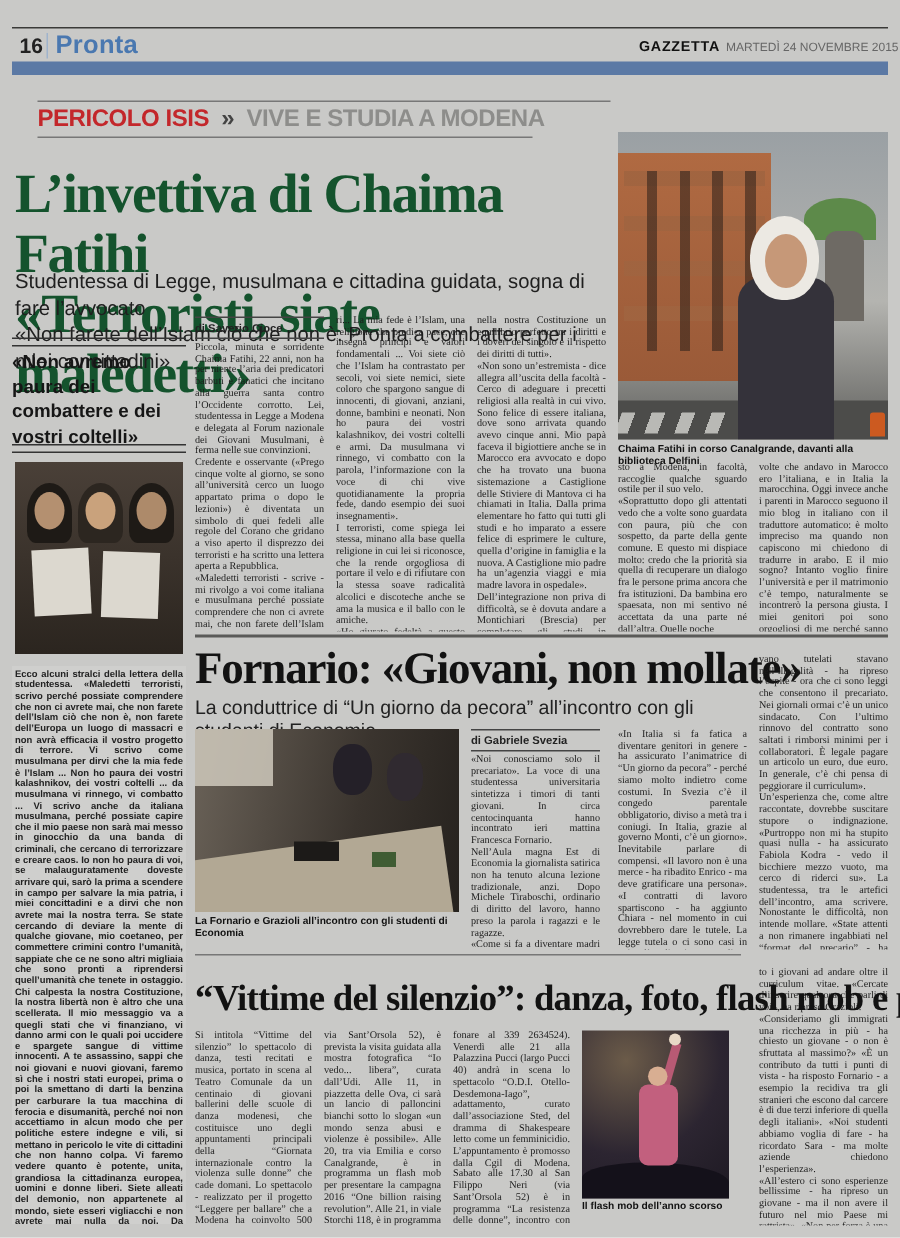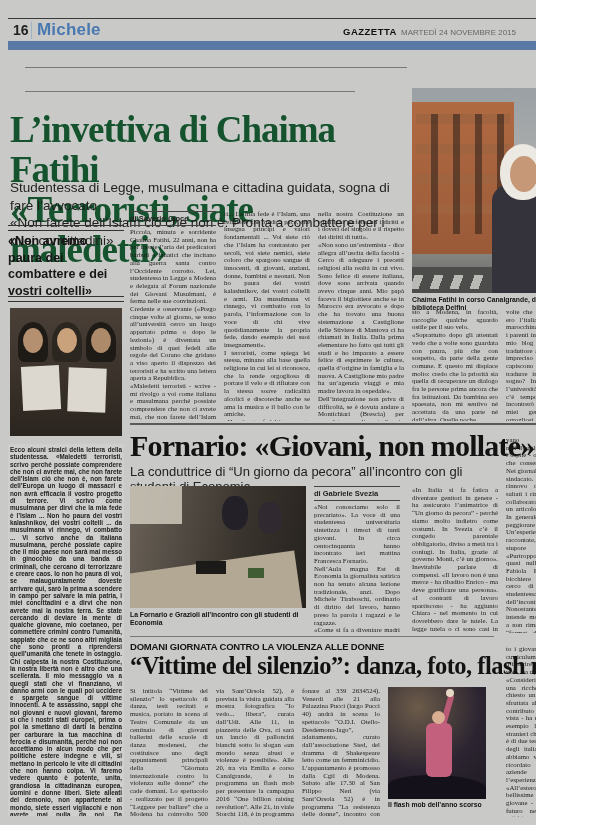--- a/index.html
+++ b/index.html
@@ -1,25 +1,25 @@
 <!DOCTYPE html>
 <html><head>
 <meta charset="utf-8">
 <style>
   html,body{margin:0;padding:0;}
-  #page{position:relative;width:536px;height:825px;background:#c9c9c7;overflow:hidden;
+  #page{position:relative;width:600px;height:825px;background:#c9c9c7;overflow:hidden;
         font-family:"Liberation Sans",sans-serif;color:#1a1a1a;}
   .abs{position:absolute;}
   .rule{position:absolute;background:#3a3a38;height:1px;}
   
   .top-rule{left:8px;width:584px;top:18px;}
   .hdr-num{left:13px;top:22px;font-size:14px;font-weight:bold;color:#222;}
   .hdr-sep{left:31px;top:22px;width:1px;height:17px;background:#9fb3cc;}
   .hdr-section{left:37px;top:20px;font-size:17px;font-weight:bold;color:#4a78b0;letter-spacing:.2px;}
-  .hdr-right{right:20px;top:26px;font-size:8px;color:#666;}
+  .hdr-right{right:1px;top:26px;font-size:8px;color:#666;}
   .hdr-right b{color:#111;font-size:9.5px;letter-spacing:.5px;margin-right:4px;}
   .blue-bar{left:8px;width:584px;top:41px;height:9px;background:#5b79a5;}
   
   .rule-a{left:25px;width:382px;top:67px;background:#777;}
   .kicker{left:25px;top:71px;font-size:16px;font-weight:bold;letter-spacing:-.3px;white-space:nowrap;}
   .kicker .red{color:#c3272b;}
   .kicker .chev{color:#444;margin:0 4px;}
   .kicker .sub{color:#8d8d8b;font-weight:bold;}
   .rule-b{left:25px;width:330px;top:91px;background:#777;}
   .headline{left:10px;top:110px;width:400px;font-family:"Liberation Serif",serif;font-weight:bold;
@@ -86,27 +86,32 @@
   .bm-face{position:absolute;left:44px;top:24px;width:13px;height:13px;background:#d8ae92;border-radius:50%;}
 </style>
 </head>
 <body>
 
 <div id="page">
 
   <div class="rule top-rule"></div>
   <div class="abs hdr-num">16</div>
   <div class="abs hdr-sep"></div>
-  <div class="abs hdr-section">Michele</div>
+  <div class="abs hdr-section">Pronta</div>
   <div class="abs hdr-right">
     <b>GAZZETTA</b><span>MARTEDÌ 24 NOVEMBRE 2015</span>
   </div>
   <div class="abs blue-bar"></div>
 
   <div class="rule rule-a"></div>
+  <div class="abs kicker">
+    <span class="red">PERICOLO ISIS</span>
+    <span class="chev">»</span>
+    <span class="sub">VIVE E STUDIA A MODENA</span>
+  </div>
   <div class="rule rule-b"></div>
   <h1 class="abs headline" style="margin:0;">L’invettiva di Chaima Fatihi
 «Terroristi, siate maledetti»</h1>
   <div class="abs standfirst">Studentessa di Legge, musulmana e cittadina guidata, sogna di fare l’avvocato
 «Non farete dell’Islam ciò che non è. Pronta a combattere per i miei concittadini»</div>
 
   <div class="photo ph-chaima">
     <div class="ch-building"></div>
     <div class="ch-windows"></div>
     <div class="ch-road"></div>
@@ -169,21 +174,20 @@
 «Come si fa a diventare madri - ha chiesto una studentessa - se nei colloqui non ci assumono se vogliamo avere un figlio?»</div>
   <div class="col" style="left:412px;top:486px;height:147px;">«In Italia si fa fatica a diventare genitori in genere - ha assicurato l’animatrice di “Un giorno da pecora” - perché siamo molto indietro come costumi. In Svezia c’è il congedo parentale obbligatorio, diviso a metà tra i coniugi. In Italia, grazie al governo Monti, c’è un giorno». Inevitabile parlare di compensi. «Il lavoro non è una merce - ha ribadito Enrico - ma deve gratificare una persona». «I contratti di lavoro spartiscono - ha aggiunto Chiara - nel momento in cui dovrebbero dare le tutele. La legge tutela o ci sono casi in cui l’applicazione realizza un’ingiustizia?»
 «Prima i lavori che non era-</div>
   <div class="col" style="left:506px;top:436px;height:197px;">vano tutelati stavano nell’illegalità - ha ripreso l’ospite - ora che ci sono leggi che consentono il precariato. Nei giornali ormai c’è un unico sindacato. Con l’ultimo rinnovo del contratto sono saltati i rimborsi minimi per i collaboratori. È legale pagare un articolo un euro, due euro. In generale, c’è chi pensa di peggiorare il curriculum».
 Un’esperienza che, come altre raccontate, dovrebbe suscitare stupore o indignazione. «Purtroppo non mi ha stupito quasi nulla - ha assicurato Fabiola Kodra - vedo il bicchiere mezzo vuoto, ma cerco di riderci su». La studentessa, tra le artefici dell’incontro, ama scrivere. Nonostante le difficoltà, non intende mollare. «State attenti a non rimanere ingabbiati nel “format del precario” - ha avvertito Enrico Grazioli - e a non perdere il coraggio d’inventare qualcosa su voi stessi». Riconosciute le difficoltà del settore, il direttore della Gazzetta di Modena ha invita-</div>
   <div class="col" style="left:506px;top:645px;height:172px;">to i giovani ad andare oltre il curriculum vitae. «Cercate d’inserire qualcosa che parli di voi», ha ripreso Grazioli.
 «Consideriamo gli immigrati una ricchezza in più - ha chiesto un giovane - o non è sfruttata al massimo?» «È un contributo da tutti i punti di vista - ha risposto Fornario - a esempio la recidiva tra gli stranieri che escono dal carcere è di due terzi inferiore di quella degli italiani». «Noi studenti abbiamo voglia di fare - ha ricordato Sara - ma molte aziende chiedono l’esperienza».
 «All’estero ci sono esperienze bellissime - ha ripreso un giovane - ma il non avere il futuro nel mio Paese mi rattrista». «Non per forza è una cattiva notizia - ha concluso la giornalista - mi piacerebbe che andare a lavorare a Londra fosse visto come restare in Italia».</div>
 
   <div class="abs div2"></div>
-  <div class="abs b-kicker">DOMANI GIORNATA CONTRO LA VIOLENZA ALLE DONNE</div>
   <h2 class="abs b-headline" style="margin:0;">“Vittime del silenzio”: danza, foto, flash mob e palloncini</h2>
   <div class="b-col" style="left:130px;">Si intitola “Vittime del silenzio” lo spettacolo di danza, testi recitati e musica, portato in scena al Teatro Comunale da un centinaio di giovani ballerini delle scuole di danza modenesi, che costituisce uno degli appuntamenti principali della “Giornata internazionale contro la violenza sulle donne” che cade domani. Lo spettacolo - realizzato per il progetto “Leggere per ballare” che a Modena ha coinvolto 500 studenti delle scuole superiori cittadine - è previsto alle 21. Info e acquisto biglietti: www.teatrocomunalemodena.it. Domani alle 9.30, alla Fondazione San Filippo Neri (in</div>
   <div class="b-col" style="left:216px;">via Sant’Orsola 52), è prevista la visita guidata alla mostra fotografica “Io vedo... libera”, curata dall’Udi. Alle 11, in piazzetta delle Ova, ci sarà un lancio di palloncini bianchi sotto lo slogan «un mondo senza abusi e violenze è possibile». Alle 20, tra via Emilia e corso Canalgrande, è in programma un flash mob per presentare la campagna 2016 “One billion raising revolution”. Alle 21, in viale Storchi 118, è in programma anche l’incontro “Trovare la forza delle donne per costruire rapporti affettivi basati su rispetto, solidarietà e amore”, a cura del Centro attività psicosomatiche (per iscriversi tele-</div>
   <div class="b-col" style="left:302px;">fonare al 339 2634524). Venerdì alle 21 alla Palazzina Pucci (largo Pucci 40) andrà in scena lo spettacolo “O.D.I. Otello-Desdemona-Iago”, adattamento, curato dall’associazione Sted, del dramma di Shakespeare letto come un femminicidio. L’appuntamento è promosso dalla Cgil di Modena. Sabato alle 17.30 al San Filippo Neri (via Sant’Orsola 52) è in programma “La resistenza delle donne”, incontro con rappresentanti del Movimento delle donne kurde in Italia con Vittorina Maestroni, del Centro documentazione donna. Altri appuntamenti fino al 4 dicembre.</div>
 
   <div class="photo ph-flashmob">
     <div class="bm-crowd"></div>
     <div class="bm-arm"></div>
     <div class="bm-hand"></div>
     <div class="bm-figure"></div>

